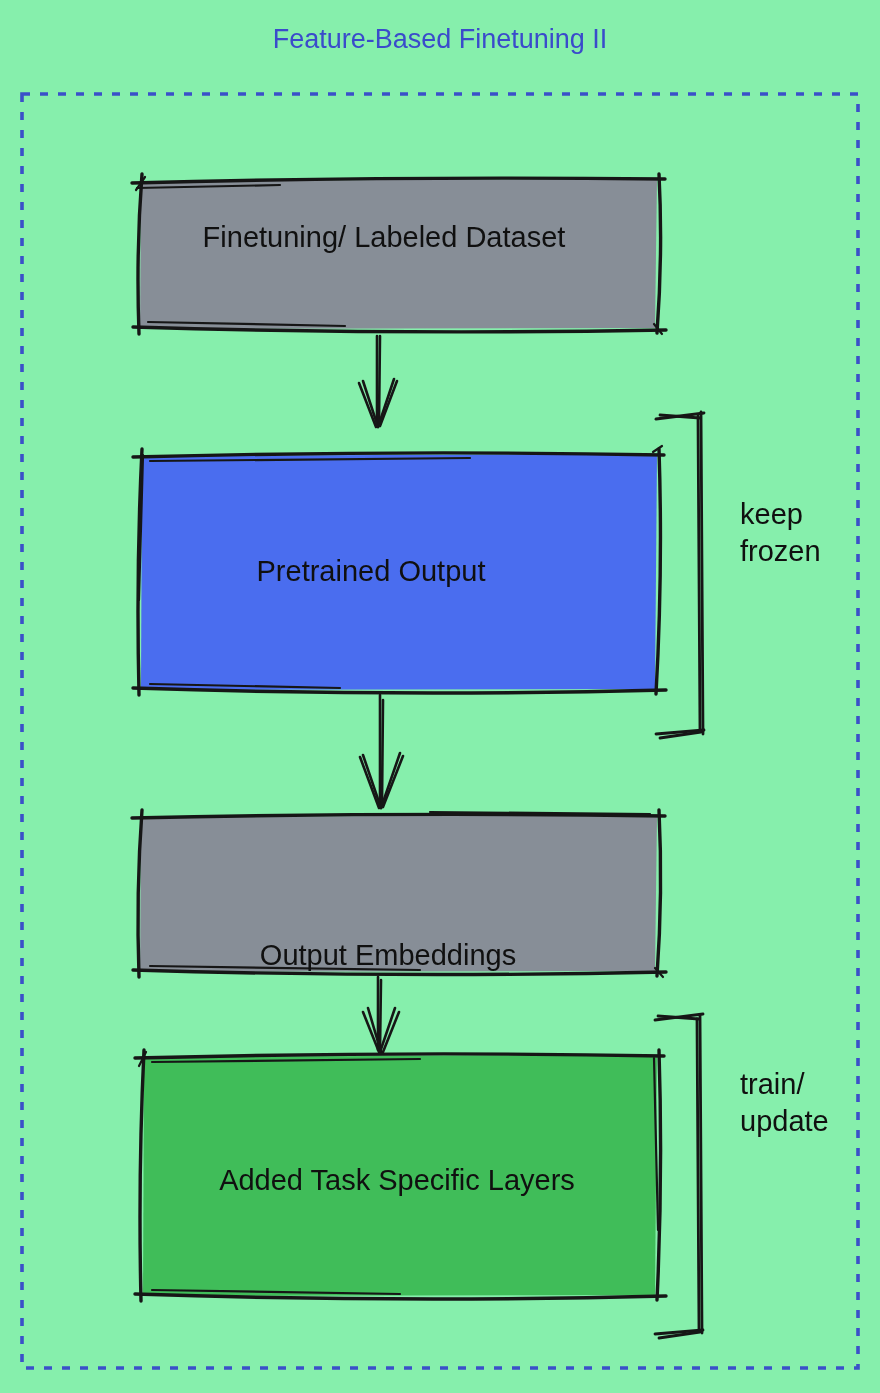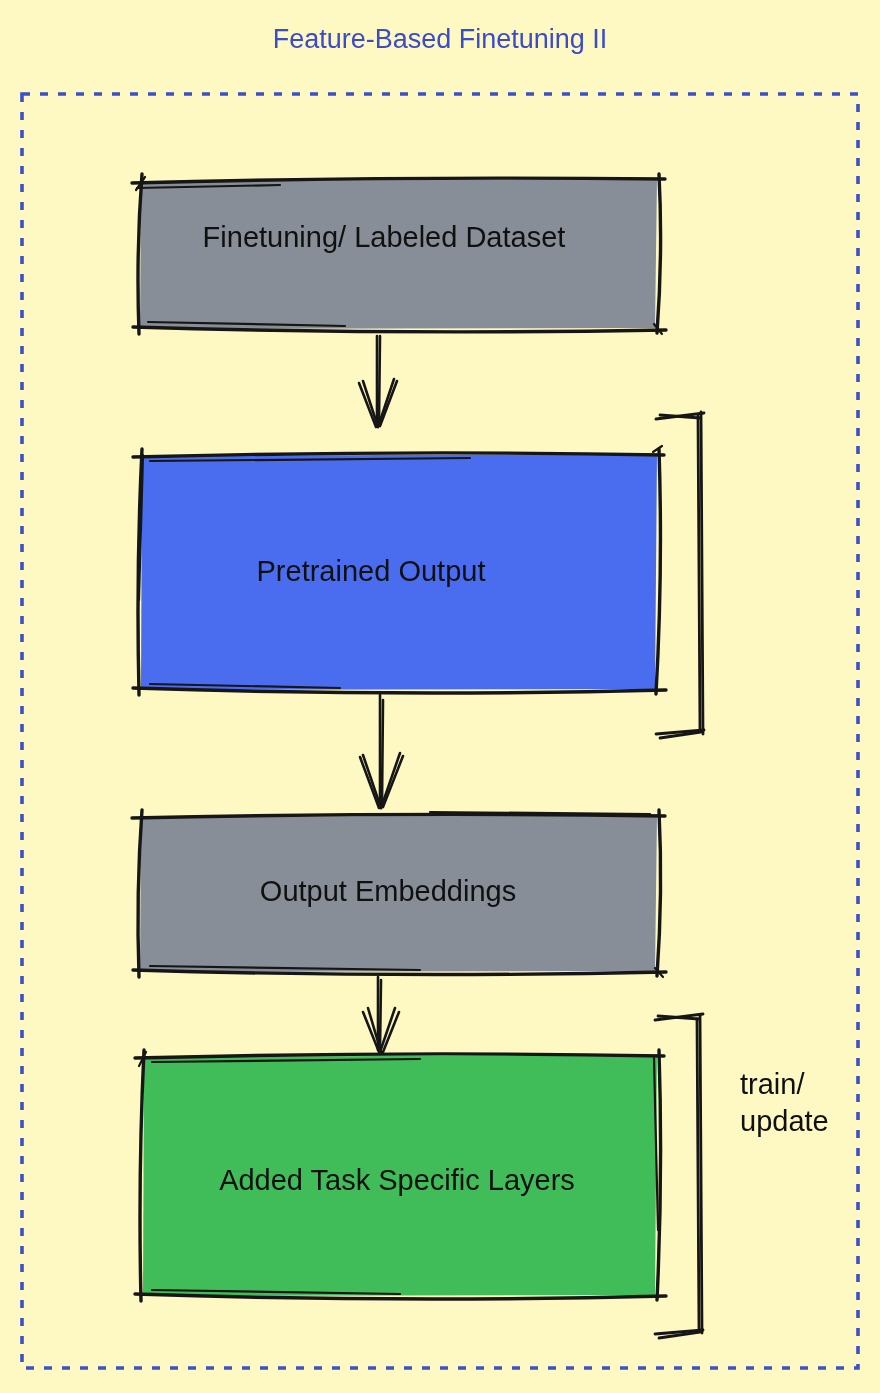--- a/index.html
+++ b/index.html
@@ -1,37 +1,37 @@
 <!DOCTYPE html>
 <html><head>
 <meta charset="utf-8">
 <style>
   html,body{margin:0;padding:0;background:#ffffff;}
   .stage{
-    position:relative;width:880px;height:1393px;background:#fef9c3;
+    position:relative;width:880px;height:1393px;background:#86efac;
     font-family:"Liberation Sans", sans-serif;overflow:hidden;
   }
   .title{
     position:absolute;top:24px;left:0;width:880px;text-align:center;
     font-size:27px;color:#3A4BCB;
   }
   svg.layer{position:absolute;left:0;top:0;}
   .ink{stroke:#161616;fill:none;stroke-linecap:round;stroke-linejoin:round;}
   .w3{stroke-width:3.4;}
   .w2{stroke-width:2.2;}
   .box-label{
     position:absolute;display:flex;align-items:center;justify-content:center;
     font-size:29px;color:#101010;text-align:center;pointer-events:none;
   }
   .box-label span{position:relative;}
   .label-dataset{left:137px;top:176px;width:524px;height:155px;padding-left:15px;}
   .label-dataset span{left:-30px;top:-16px;}
   .label-pretrained{left:137px;top:451px;width:524px;height:241px;}
   .label-pretrained span{left:-28px;top:0;}
-  .label-embeddings{left:137px;top:813px;width:524px;height:161px;}
+  .label-embeddings{left:137px;top:813px;width:524px;height:161px;align-items:flex-end;}
   .label-embeddings span{left:-11px;top:-2px;}
   .label-layers{left:139px;top:1052px;width:522px;height:247px;margin-left:24px;}
   .label-layers span{left:-27px;top:5px;}
   .annotation{
     position:absolute;left:740px;font-size:29px;line-height:37px;color:#101010;
     white-space:pre-line;
   }
   .annot-frozen{top:496px;}
   .annot-train{top:1066px;}
 </style>
@@ -161,16 +161,18 @@
   <div class="box-label label-pretrained">
     <span>Pretrained Output</span>
   </div>
   <div class="box-label label-embeddings">
     <span>Output Embeddings</span>
   </div>
   <div class="box-label label-layers">
     <span>Added Task Specific Layers</span>
   </div>
 
+  <div class="annotation annot-frozen">keep
+frozen</div>
   <div class="annotation annot-train">train/
 update</div>
 
 </div>
 
 </body></html>

